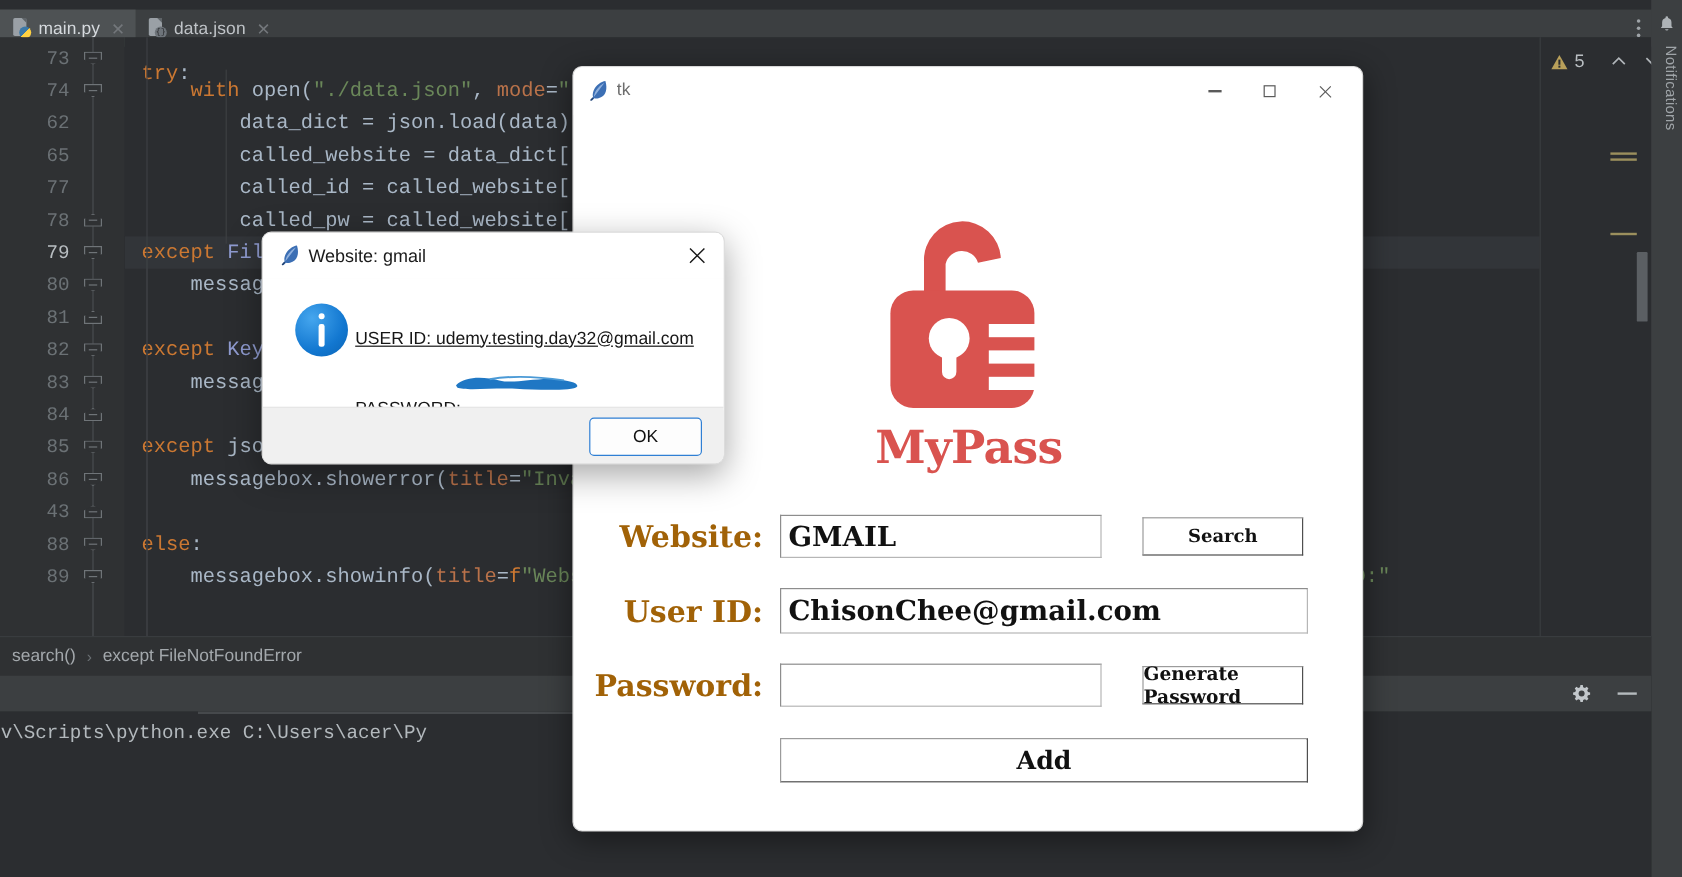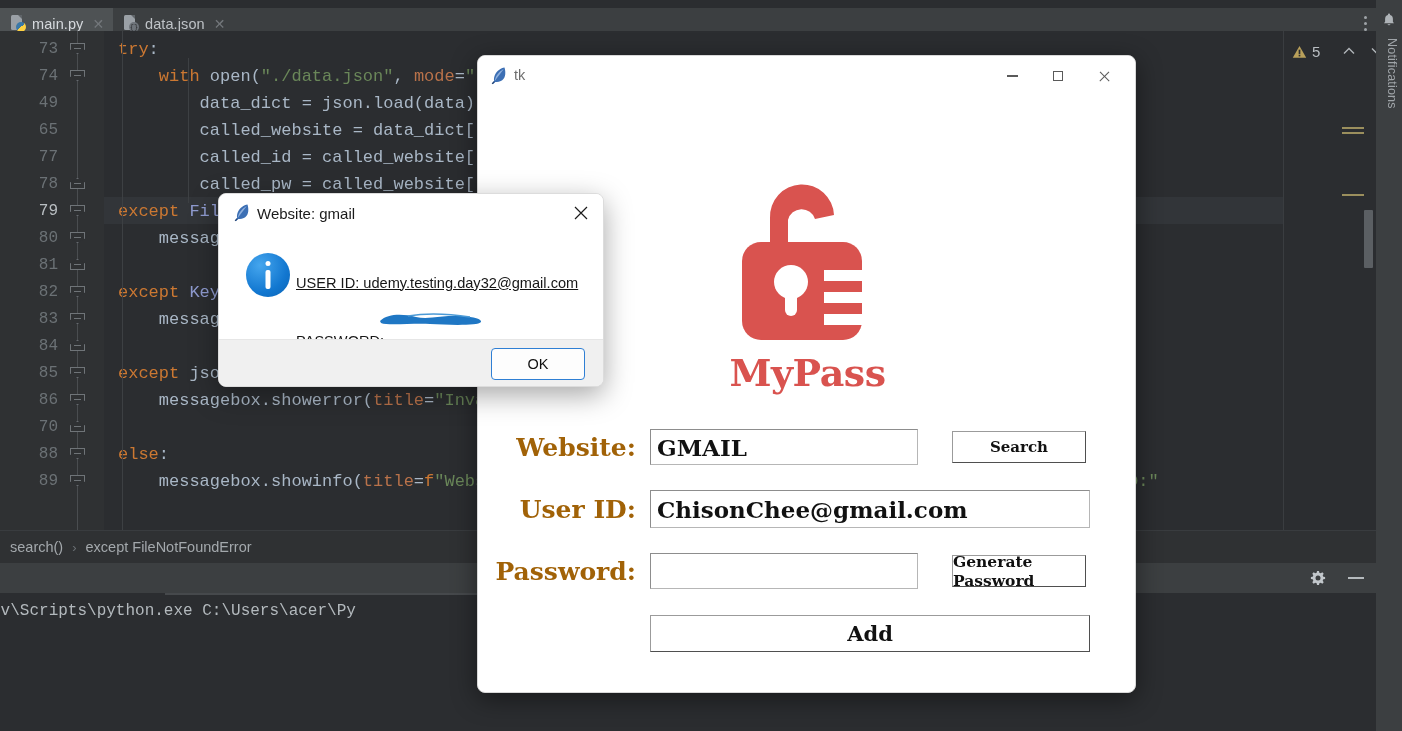--- a/index.html
+++ b/index.html
@@ -178,33 +178,33 @@
     <div id="kebab">
         <i></i>
         <i></i>
         <i></i>
       </div>
   </div>
 
   <div id="gutter">
       <div class="lnum" style="top: 9px;">73</div>
       <div class="lnum" style="top: 36px;">74</div>
-      <div class="lnum" style="top: 63px;">49</div>
+      <div class="lnum" style="top: 63px;">62</div>
       <div class="lnum" style="top: 90px;">65</div>
       <div class="lnum" style="top: 117px;">77</div>
       <div class="lnum" style="top: 144px;">78</div>
       <div class="lnum cur" style="top: 171px;">79</div>
       <div class="lnum" style="top: 198px;">80</div>
       <div class="lnum" style="top: 225px;">81</div>
       <div class="lnum" style="top: 252px;">82</div>
       <div class="lnum" style="top: 279px;">83</div>
       <div class="lnum" style="top: 306px;">84</div>
       <div class="lnum" style="top: 333px;">85</div>
       <div class="lnum" style="top: 360px;">86</div>
-      <div class="lnum" style="top: 387px;">70</div>
+      <div class="lnum" style="top: 387px;">43</div>
       <div class="lnum" style="top: 414px;">88</div>
       <div class="lnum" style="top: 441px;">89</div>
       <div class="lnum" style="top: 468px; margin-top: 40px;">90</div>
       <div id="foldline"></div>
       <div class="fold down" style="top: 12px;">
         <span class="bx"></span>
       </div>
       <div class="fold down" style="top: 39px;">
         <span class="bx"></span>
       </div>
@@ -241,21 +241,21 @@
       <div class="fold down" style="top: 417px;">
         <span class="bx"></span>
       </div>
       <div class="fold down" style="top: 444px;">
         <span class="bx"></span>
       </div>
     </div>
 
   <div id="editor">
       <div class="hl-row" style="top: 166px;"></div>
-      <div class="cline" style="top: 5px; left: 14px;"><span class="kw">try</span>:</div>
+      <div class="cline" style="top: 18px; left: 14px;"><span class="kw">try</span>:</div>
       <div class="cline" style="top: 32px; left: 14px;">    <span class="kw">with</span> open(<span class="str">"./data.json"</span>, <span class="param">mode</span>=<span class="str">"</span></div>
       <div class="cline" style="top: 59px; left: 14px;">        data_dict = json.load(data)</div>
       <div class="cline" style="top: 86px; left: 14px;">        called_website = data_dict[</div>
       <div class="cline" style="top: 113px; left: 14px;">        called_id = called_website[</div>
       <div class="cline" style="top: 140px; left: 14px;">        called_pw = called_website[</div>
       <div class="cline" style="top: 167px; left: 14px;"><span class="kw">except</span> <span class="cls">FileNotFoundError</span>:</div>
       <div class="cline" style="top: 194px; left: 14px;">    messagebox.showerror(<span class="param">title</span>=<span class="str">"No Data File Found"</span>, <span class="param">message</span>=<span class="str">"USER_ID"</span></div>
       <div class="cline" style="top: 221px; left: 14px;"></div>
       <div class="cline" style="top: 248px; left: 14px;"><span class="kw">except</span> <span class="cls">KeyError</span>:</div>
       <div class="cline" style="top: 275px; left: 14px;">    messagebox.showerror(<span class="param">title</span>=<span class="str">"No Website Found"</span>)</div>

